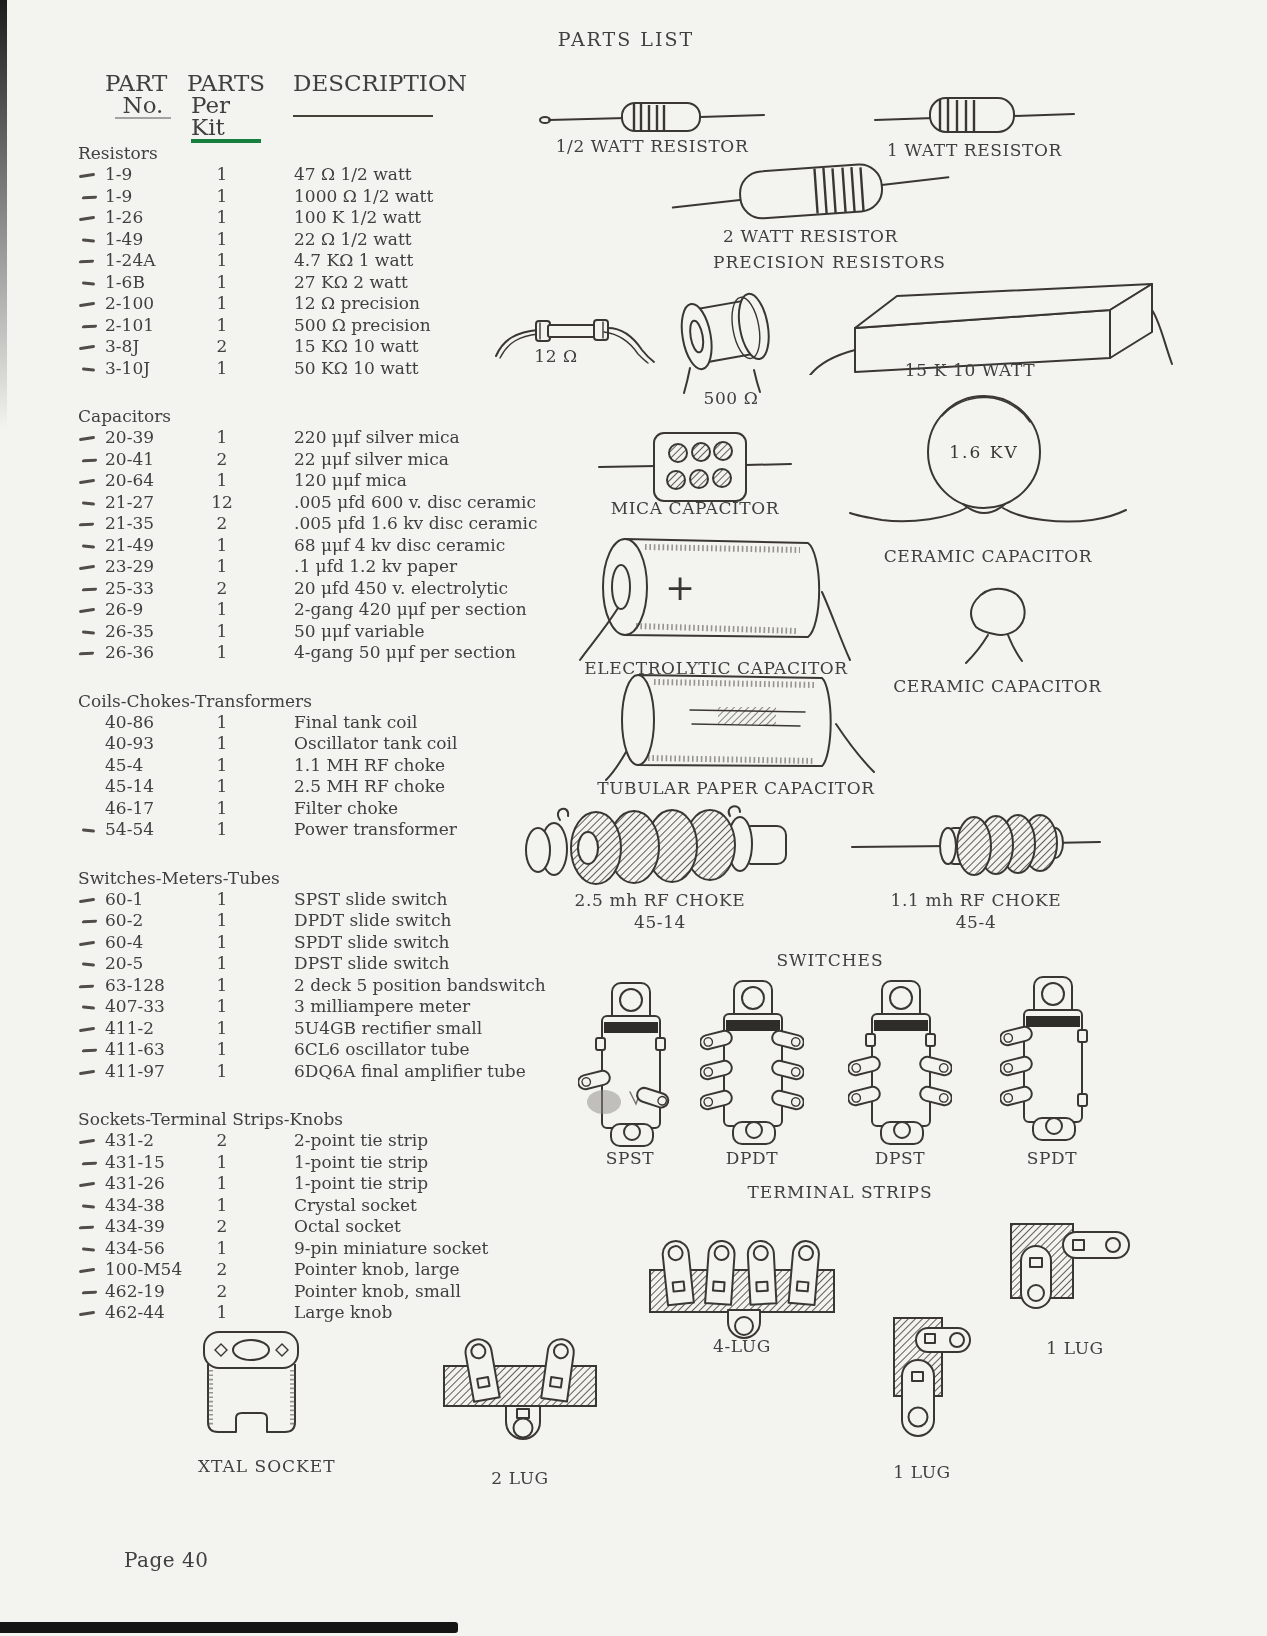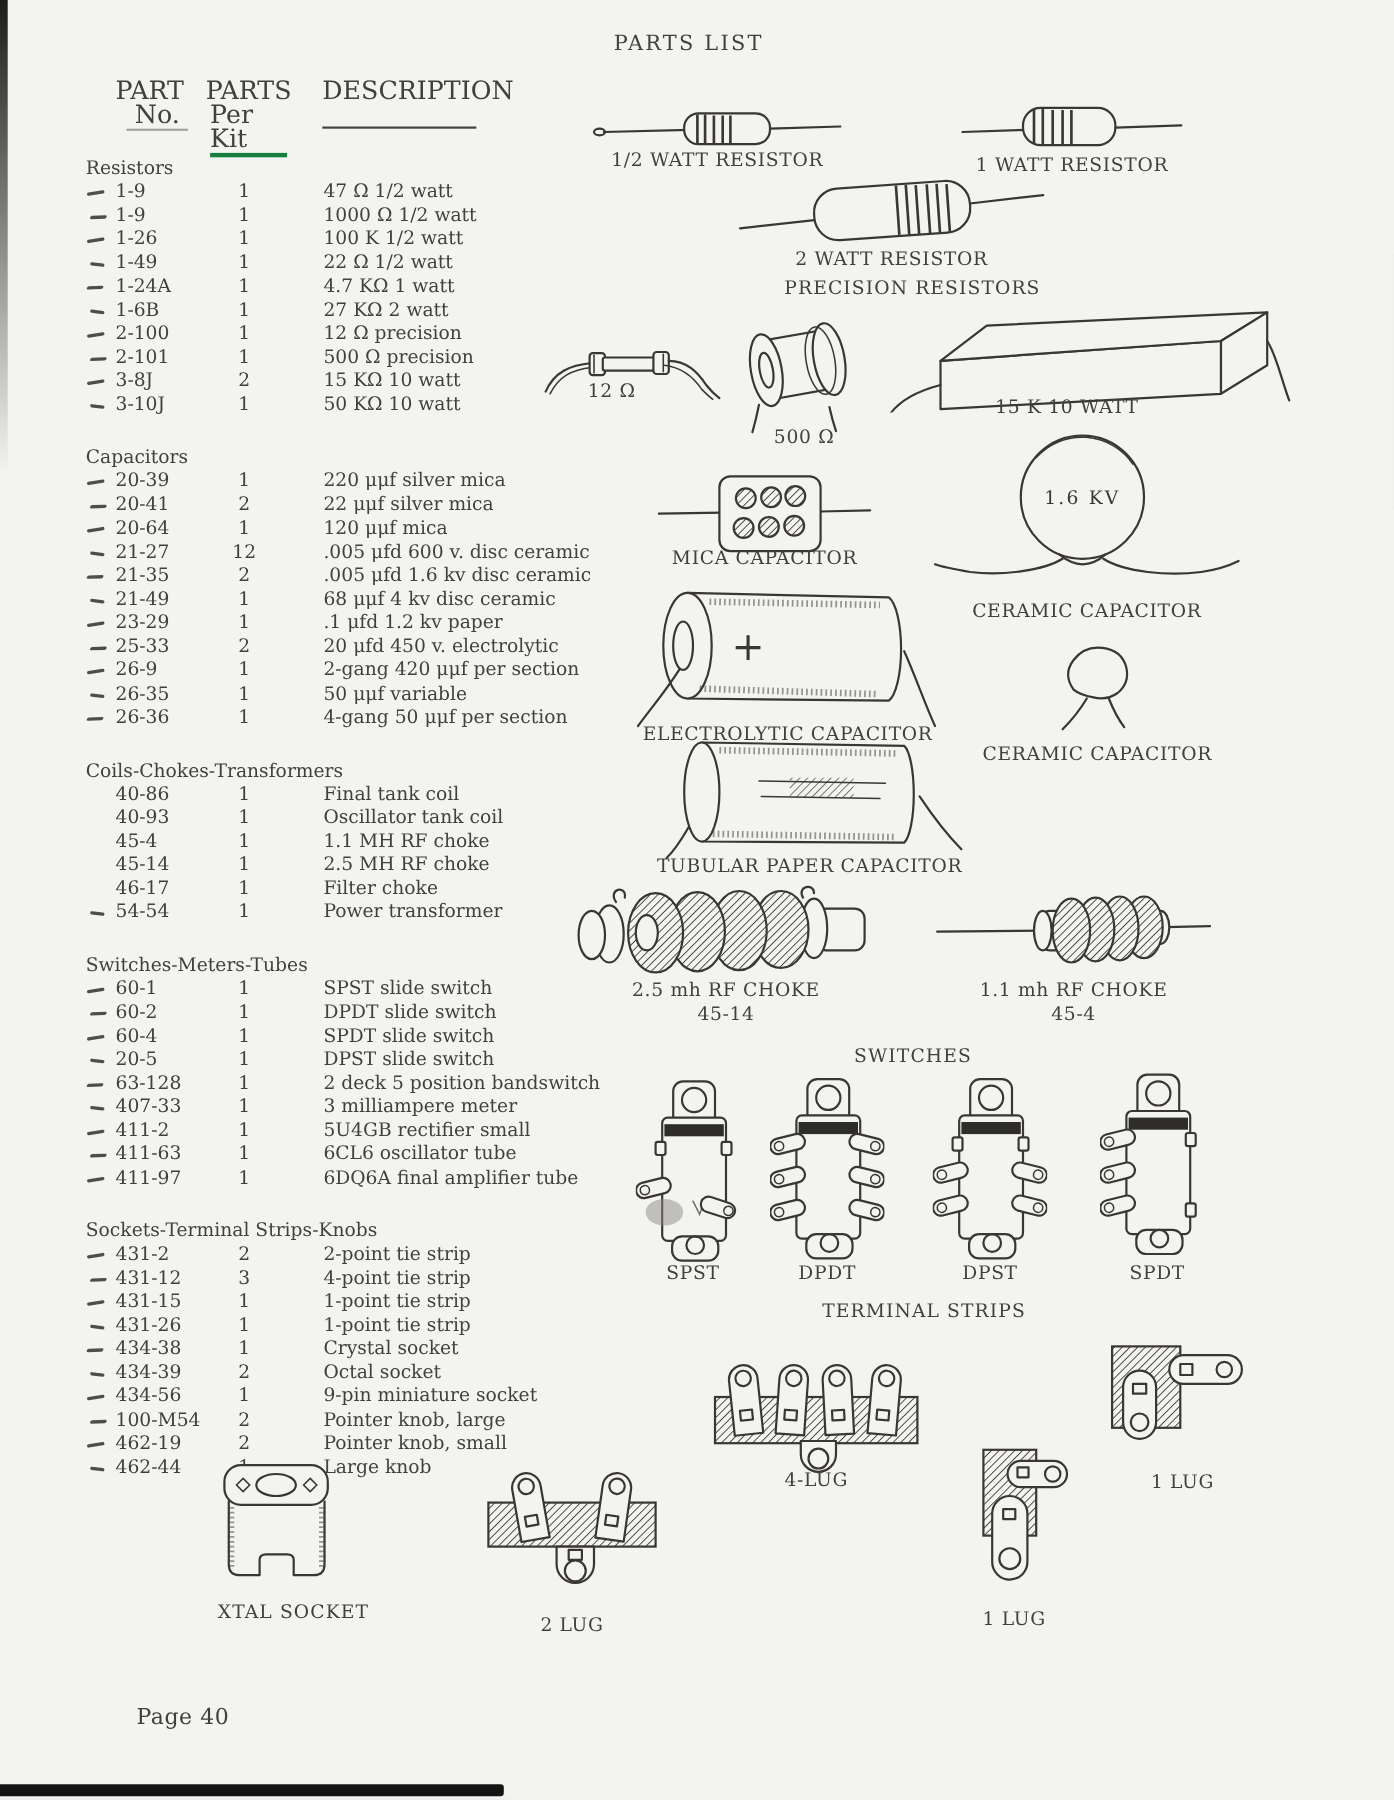--- a/index.html
+++ b/index.html
@@ -317,26 +317,20 @@
       <div class="section">
         <div class="sec-head">Sockets-Terminal Strips-Knobs</div>
         <div class="row">
           <span class="mark has"></span>
           <span class="part">431-2</span>
           <span class="qty">2</span>
           <span class="desc">2-point tie strip</span>
         </div>
         <div class="row">
           <span class="mark has"></span>
-          <span class="part">431-12</span>
-          <span class="qty">3</span>
-          <span class="desc">4-point tie strip</span>
-        </div>
-        <div class="row">
-          <span class="mark has"></span>
           <span class="part">431-15</span>
           <span class="qty">1</span>
           <span class="desc">1-point tie strip</span>
         </div>
         <div class="row">
           <span class="mark has"></span>
           <span class="part">431-26</span>
           <span class="qty">1</span>
           <span class="desc">1-point tie strip</span>
         </div>

